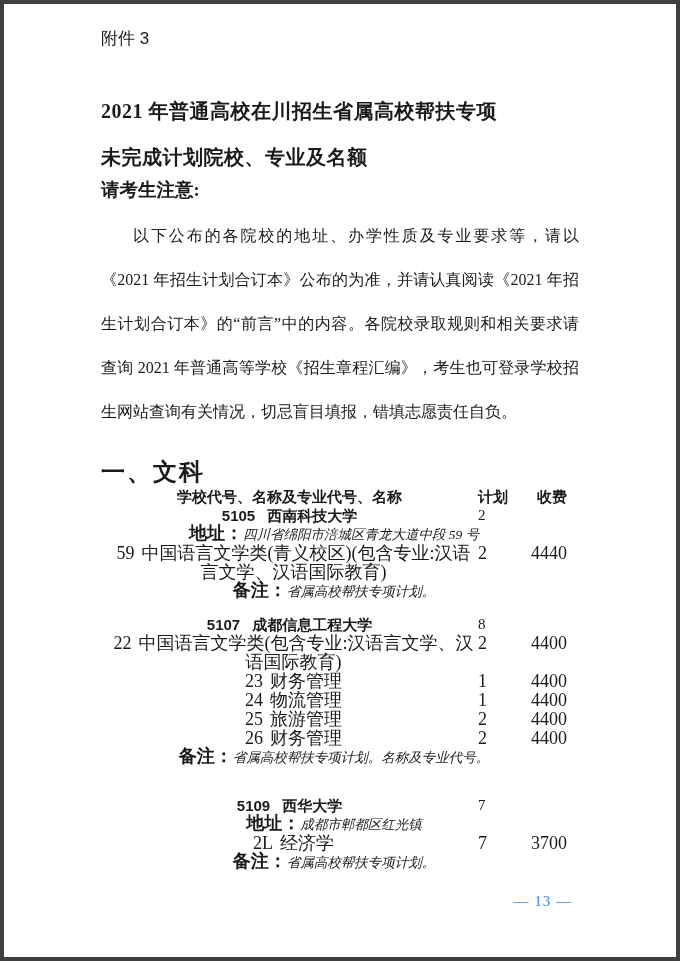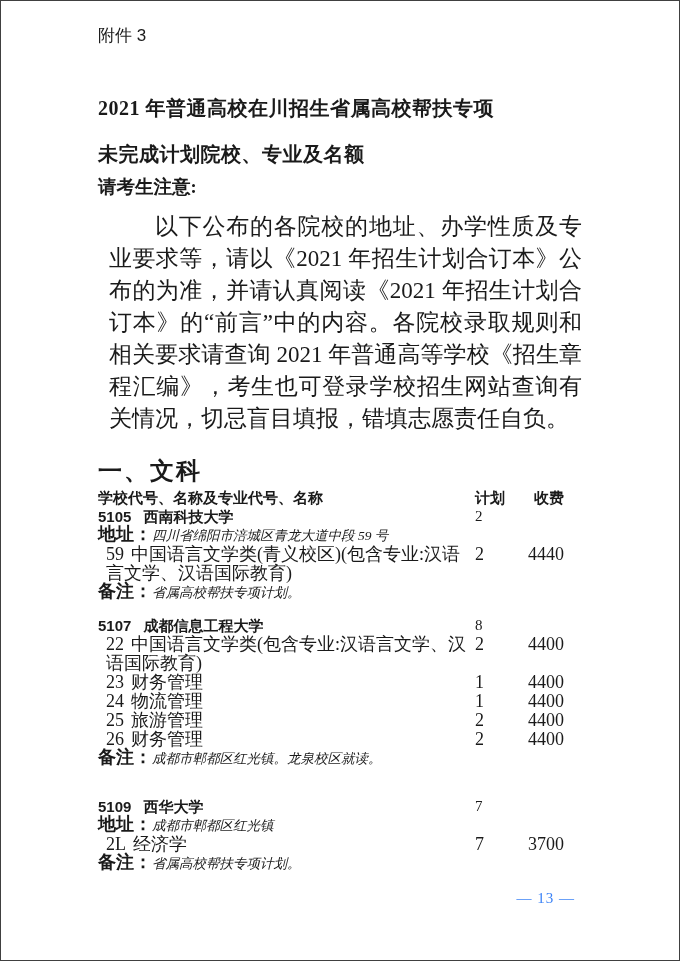--- a/index.html
+++ b/index.html
@@ -1,21 +1,21 @@
 <!DOCTYPE html>
 <html><head>
 <meta charset="utf-8">
 <style>
   html,body { margin:0; padding:0; background:#fff; }
   .page {
     position:relative;
     box-sizing:border-box;
     width:680px; height:961px;
     background:#ffffff;
-    border:1px solid #404040;
+    border:4px solid #404040;
     padding:24px 97px 0 97px;
     font-family:"Liberation Serif", serif;
     color:#1a1a1a;
     overflow:hidden;
   }
   .attachment {
     font-family:"Liberation Sans", sans-serif;
     font-size:17px; line-height:22px;
   }
   .title {
@@ -25,37 +25,37 @@
     font-size:20px;
     line-height:46px;
     letter-spacing:0.5px;
   }
   .notice-head {
     font-weight:700;
     font-size:18.5px;
     line-height:20px;
   }
   .notice-body {
-    margin:14px 0 0 11px;
-    font-size:23px;
-    line-height:32px;
+    margin:14px 0 0 0;
+    font-size:16px;
+    line-height:44px;
     text-align:justify;
     text-indent:2em;
   }
   .section {
     margin:23px 0 0 0;
-    font-family:Liberation Mono, monospace;
+    font-family:Liberation Serif, serif;
     font-weight:700;
     font-size:24px;
     line-height:30px;
     letter-spacing:2px;
   }
   .table { width:466px; }
   .trow { display:flex; line-height:19px; }
-  .c-name { flex:1; min-width:0; }
+  .c-name { flex:1; min-width:0;text-align:center; }
   .c-plan { width:44px; flex:none; }
   .c-fee  { width:45px; text-align:right; flex:none; }
   .thead {
     font-family:"Liberation Sans", sans-serif;
     font-weight:700; font-size:15px;
   }
   .school-row {
     font-family:"Liberation Sans", sans-serif;
     font-weight:600; font-size:15px;
   }
@@ -149,21 +149,21 @@
         <span class="c-name"><span class="mcode">25</span><span>旅游管理</span></span>
         <span class="c-plan">2</span>
         <span class="c-fee">4400</span>
       </div>
       <div class="trow major-row">
         <span class="c-name"><span class="mcode">26</span><span>财务管理</span></span>
         <span class="c-plan">2</span>
         <span class="c-fee">4400</span>
       </div>
       <div class="trow meta-row">
-        <span class="c-name"><span class="lbl">备注：</span><span class="val">成都市郫都区红光镇。龙泉校区就读。</span></span>
+        <span class="c-name"><span class="lbl">备注：</span><span class="val">省属高校帮扶专项计划。名称及专业代号。</span></span>
       </div>
     </div>
 
     <div class="group group-3">
       <div class="trow school-row">
         <span class="c-name"><span class="code">5109</span><span>西华大学</span></span>
         <span class="c-plan">7</span>
         <span class="c-fee"></span>
       </div>
       <div class="trow meta-row">

